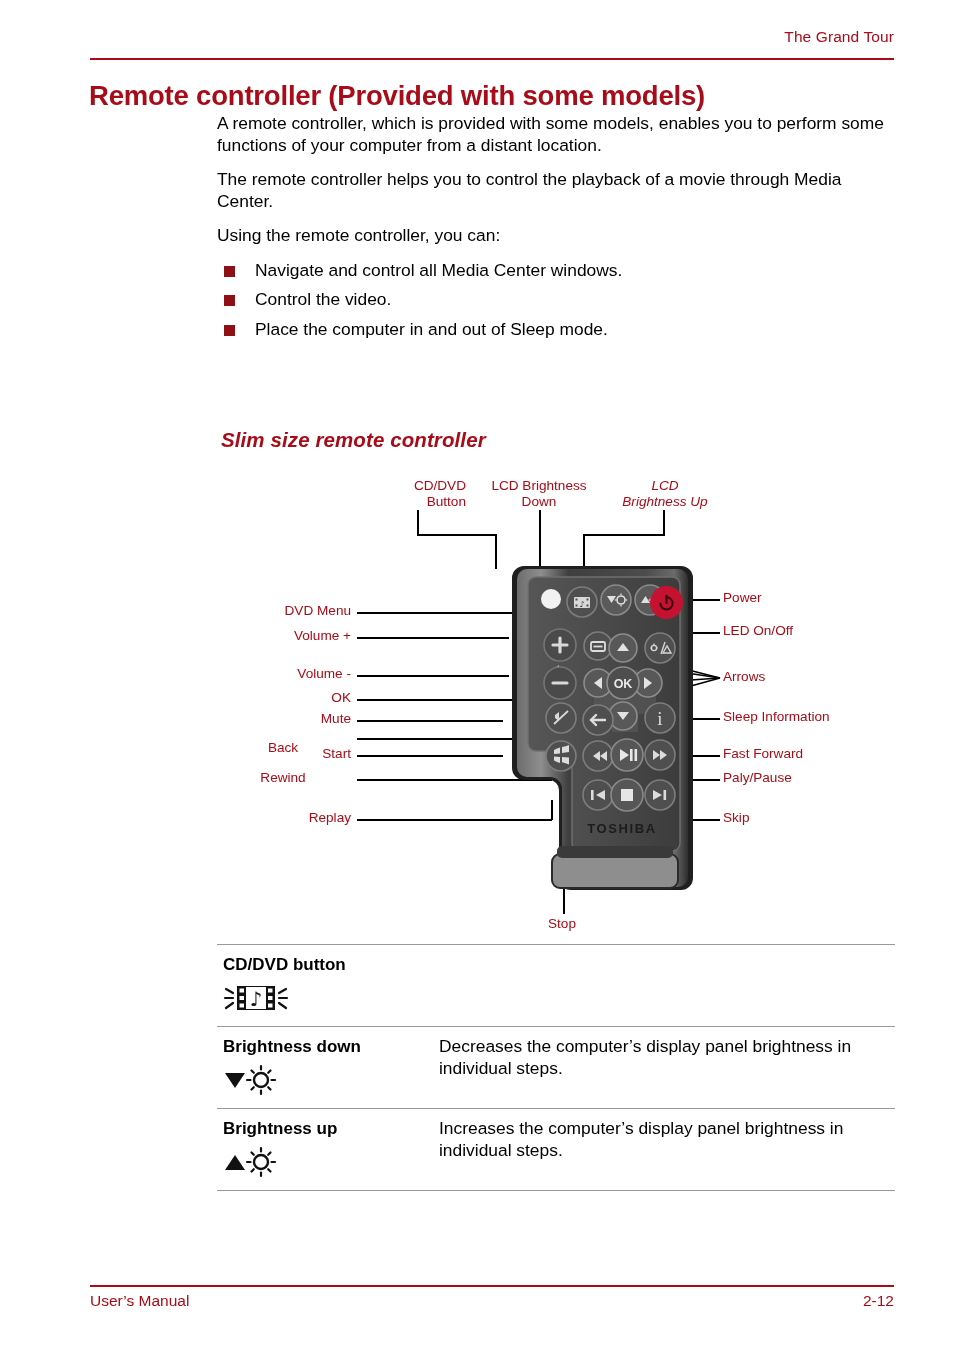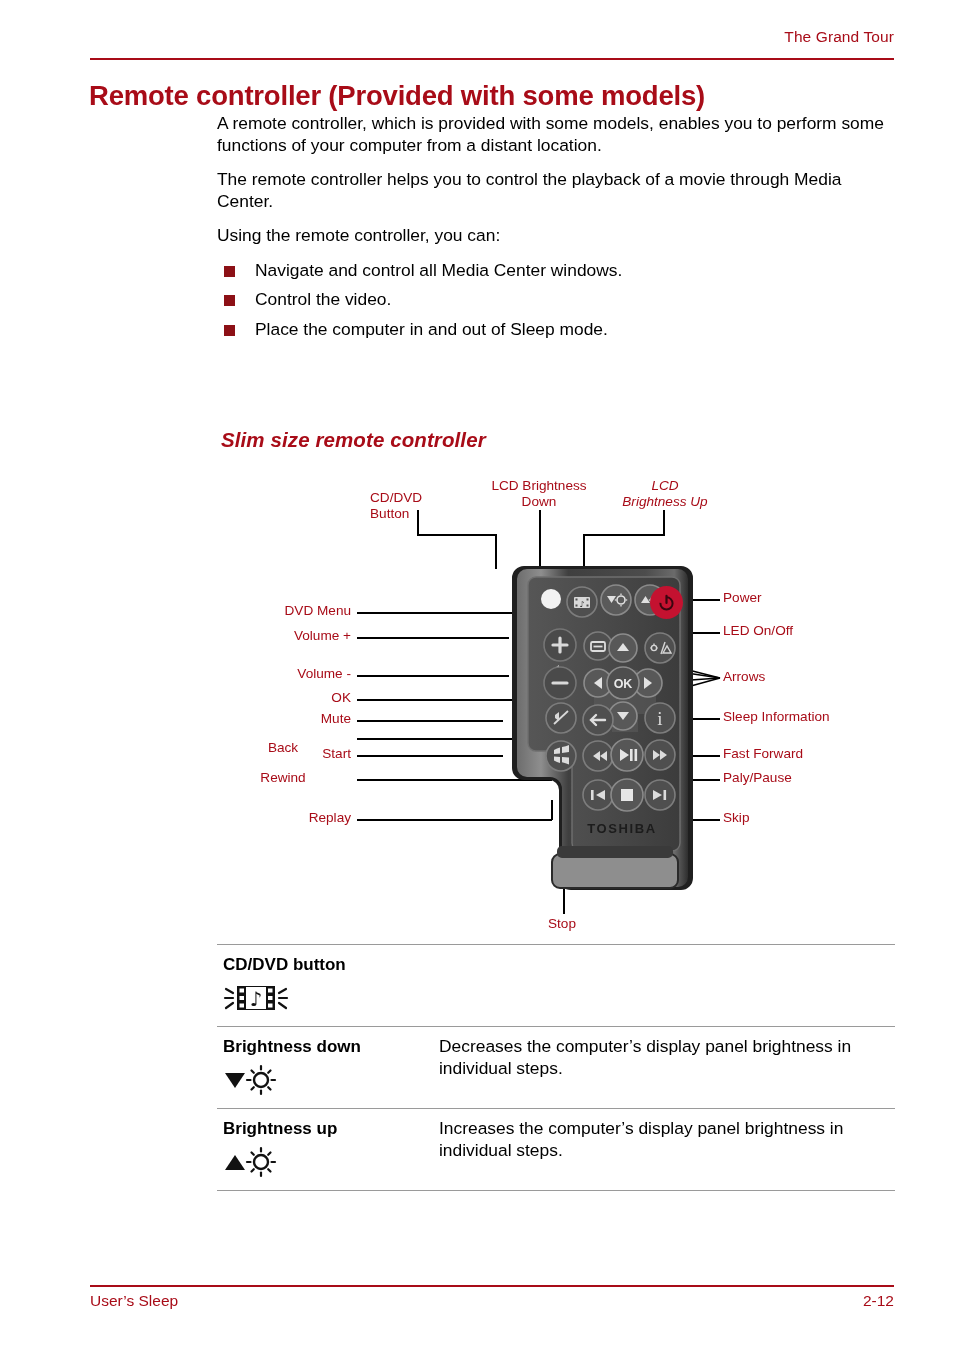--- a/index.html
+++ b/index.html
@@ -212,21 +212,21 @@
     <div class="bullet-row">
       <span class="bullet-sq"></span>
       <span class="bullet-text">Place the computer in and out of Sleep mode.</span>
     </div>
   </div>
 
   <div class="subhead">Slim size remote controller</div>
 
   <div class="figure">
 
-    <div class="fig-label" style="left:155px; top:20px; width:96px; text-align:left;">CD/DVD
+    <div class="fig-label" style="left:155px; top:8px; width:96px; text-align:right;">CD/DVD
 Button</div>
     <div class="fig-label" style="left:258px; top:8px; width:132px; text-align:center;">LCD Brightness
 Down</div>
     <div class="fig-label" style="left:390px; top:8px; width:120px; text-align:center;font-style:italic;">LCD
 Brightness Up</div>
 
     <div class="lead lead-v" style="left:202px; top:40px; height:26px;"></div>
     <div class="lead lead-h" style="left:202px; top:64px; width:79px;"></div>
     <div class="lead lead-v" style="left:280px; top:64px; height:35px;"></div>
 
@@ -552,17 +552,17 @@
             <line x1="45.2" y1="9.8" x2="47.5" y2="7.5"></line>
           </g>
         </svg>
       </div>
       <div class="tcell-desc">Increases the computer’s display panel brightness in individual steps.</div>
     </div>
   </div>
 
   <div class="footer-rule"></div>
   <div class="footer">
-    <span>User’s Sleep</span>
+    <span>User’s Manual</span>
     <span>2-12</span>
   </div>
 
 </div>
 
 </body></html>

